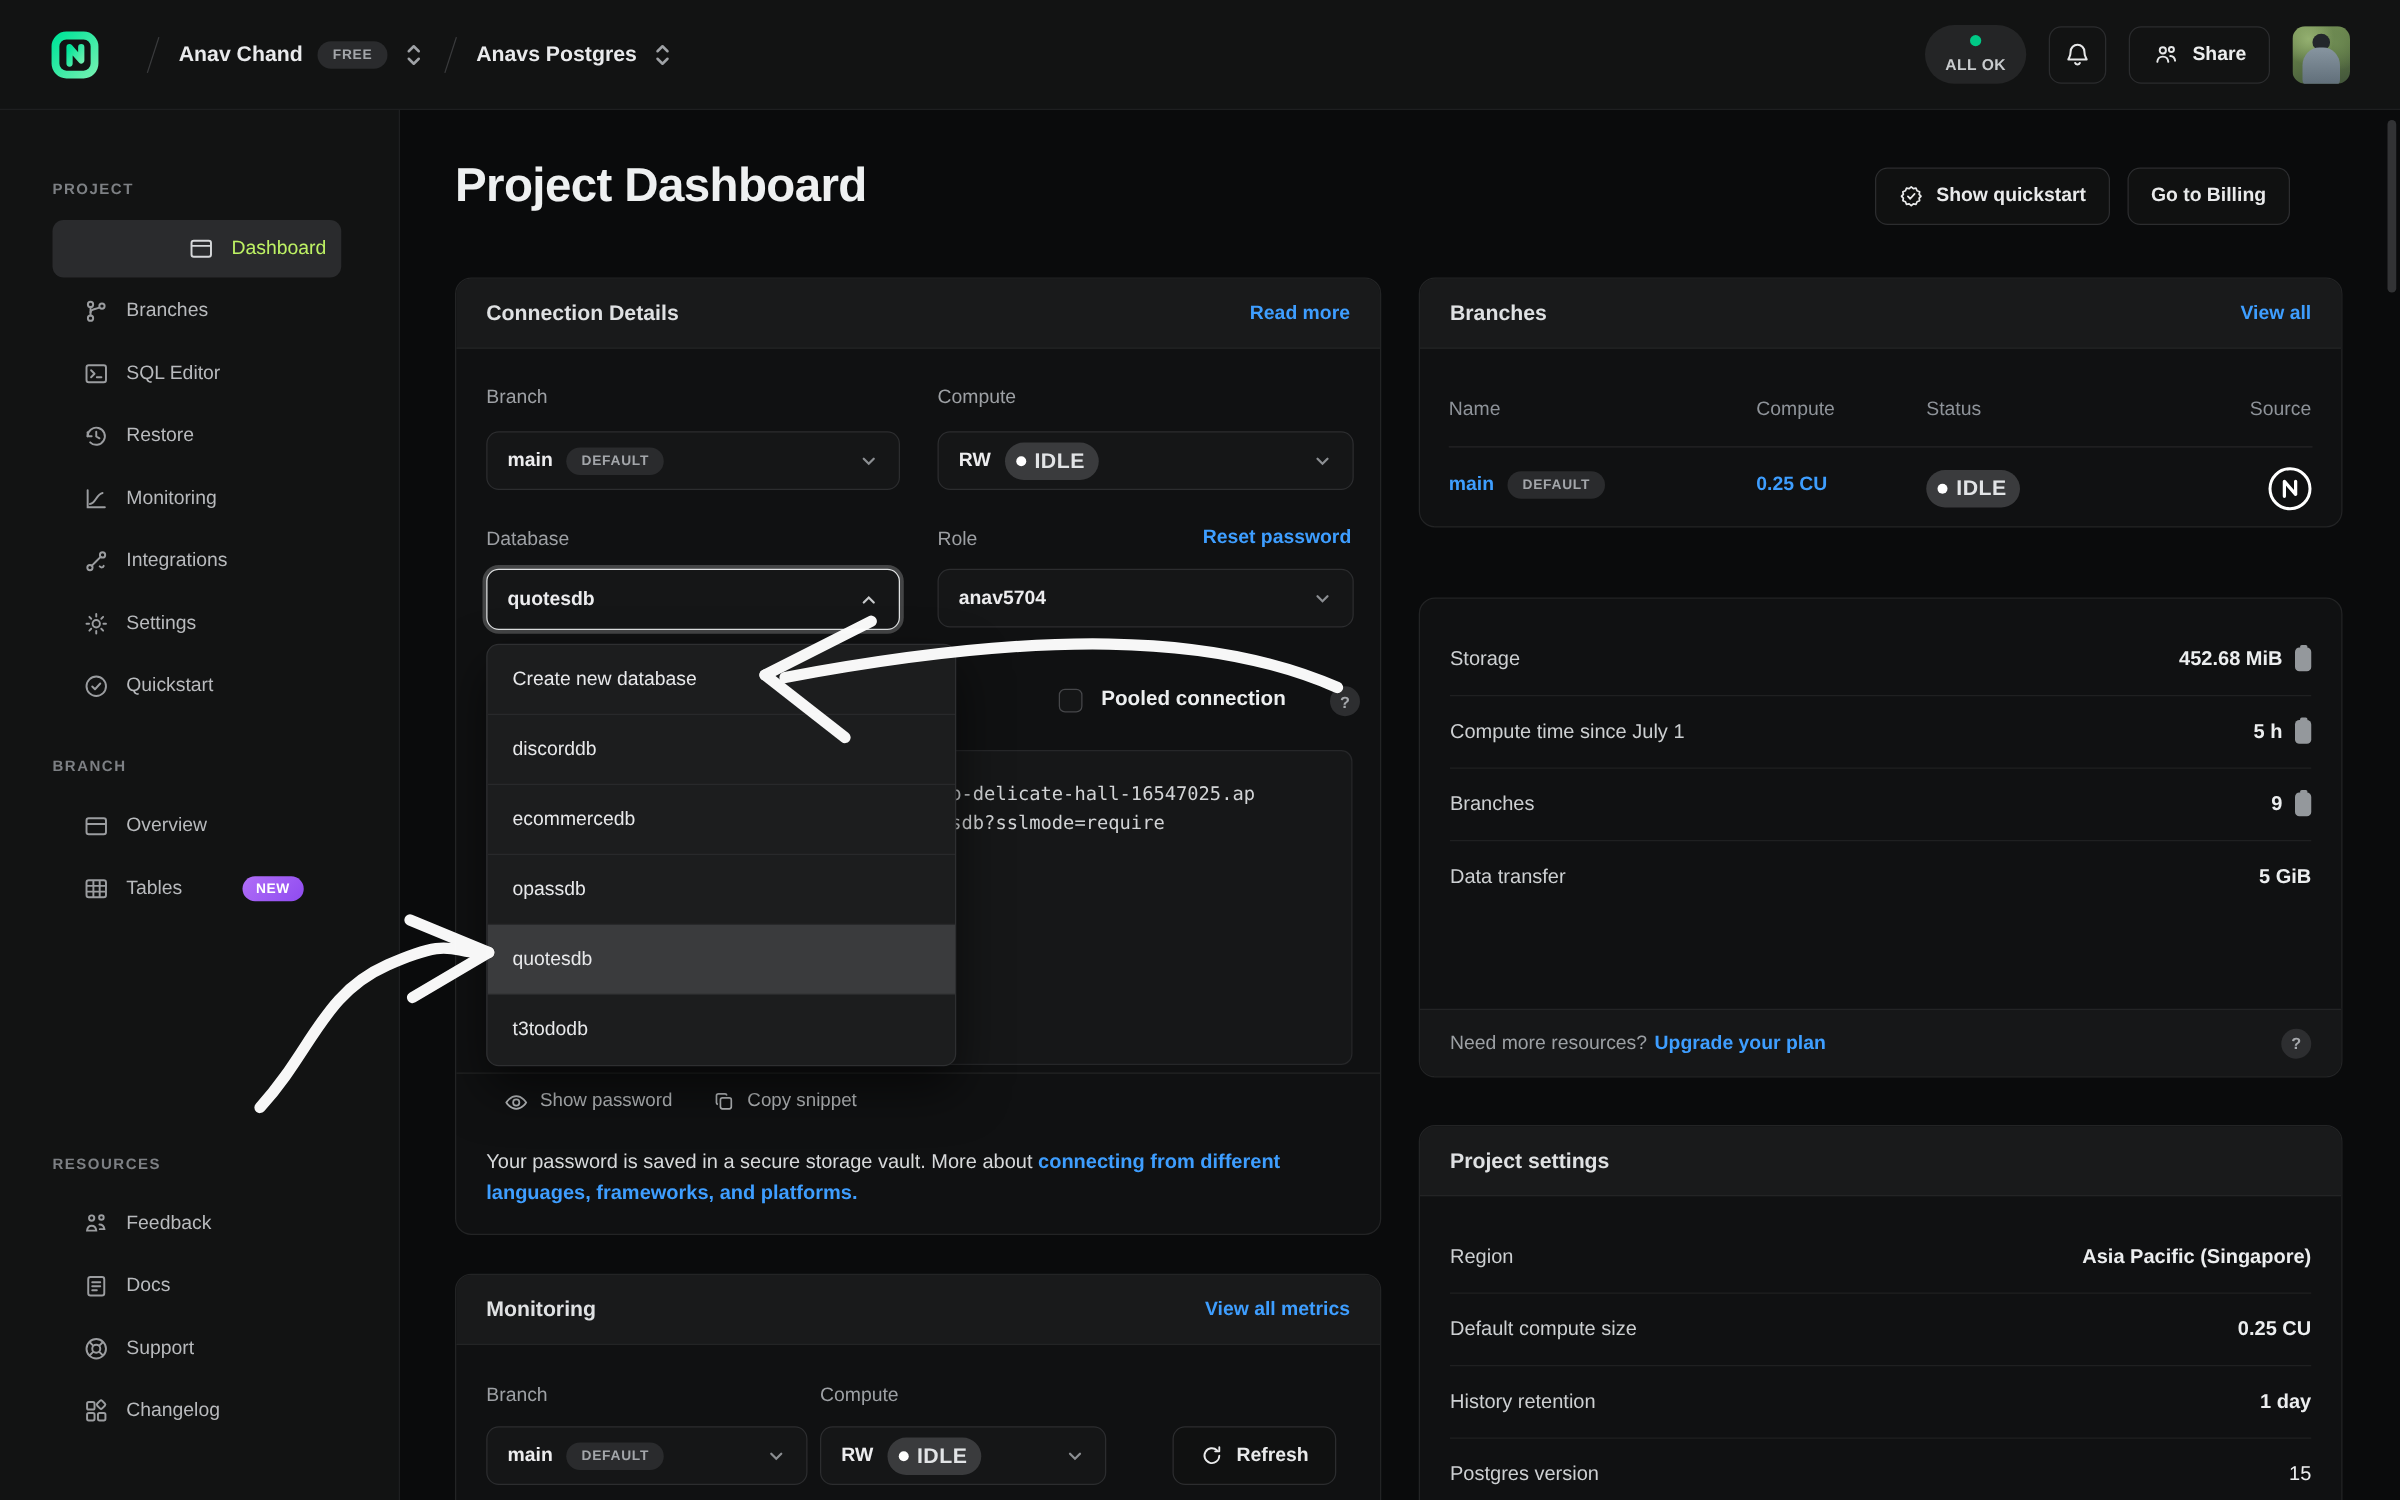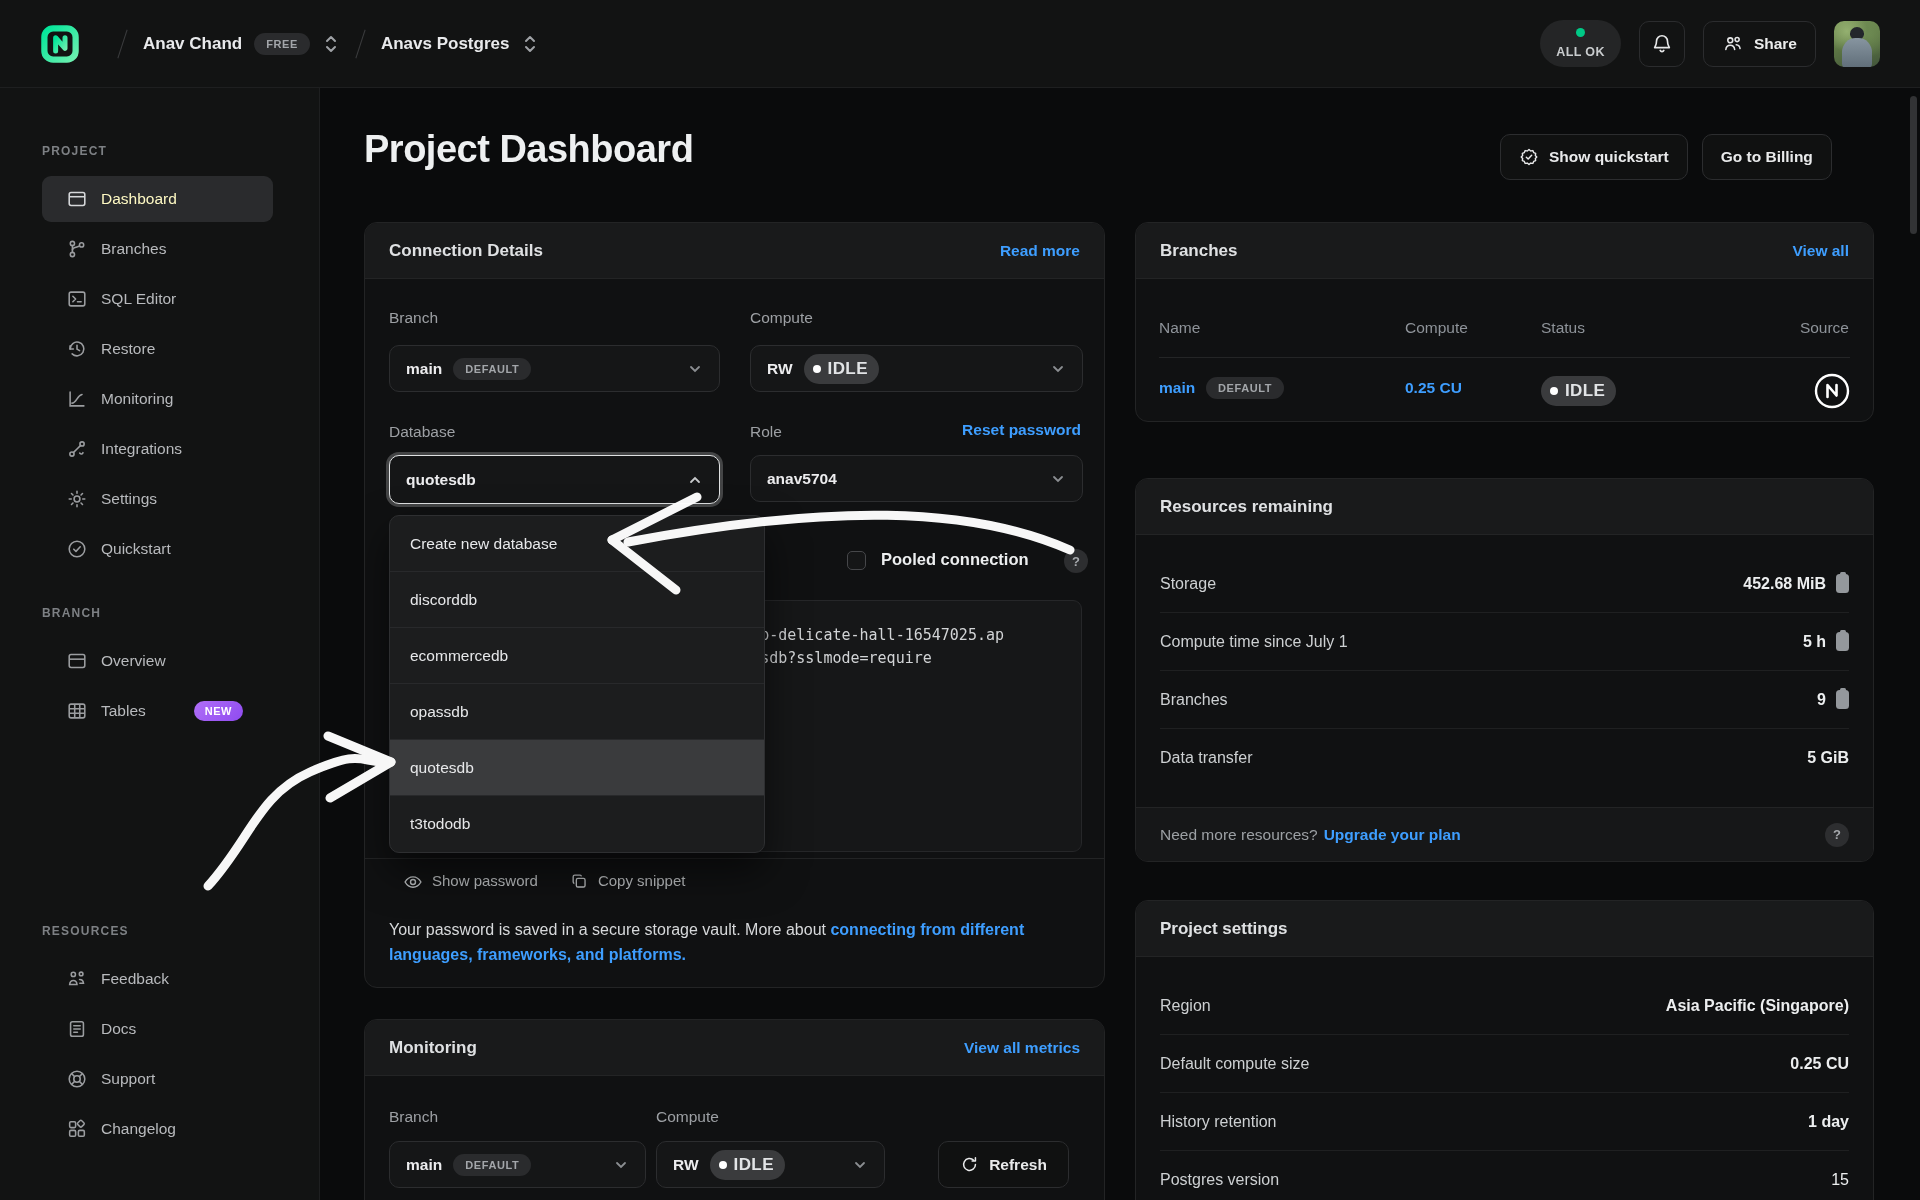--- a/index.html
+++ b/index.html
@@ -35,21 +35,21 @@
     border-radius:45% 45% 20% 20%; background:linear-gradient(180deg,#8795a0,#5d6b76); }
 
   
   .sidebar { position:absolute; left:0; top:88px; width:320px; height:1112px; background:#121313;
     border-right:1px solid #1e1f20; display:flex; flex-direction:column;
     padding:56px 46px 44px 42px; z-index:5; }
   .section-label { font-size:12px; font-weight:700; letter-spacing:1.2px; color:#7d8084; height:20px; margin-bottom:12px; }
   .side-item { display:flex; align-items:center; height:46px; border-radius:9px; padding:0 12px 0 24px;
     margin-bottom:4px; color:#b8babd; font-size:15.5px; font-weight:500; }
   .side-item .s-ic { width:22px; height:22px; margin-right:13px; color:#9b9da0; flex:none; display:flex; align-items:center; }
-  .side-item.active { background:#2a2b2d; color:#fef9c3; }
+  .side-item.active { background:#2a2b2d; color:#bef264;justify-content:flex-end; }
   .side-item.active .s-ic { color:#d6d8da; }
   .sec2 { margin-top:30px; }
   .sec3 { margin-top:auto; }
   .new-badge { margin-left:48px; background:linear-gradient(135deg,#b06ef7,#8f4bf0); color:#fff;
     font-size:11px; font-weight:700; letter-spacing:.5px; padding:4px 11px; border-radius:999px; }
 
   
   .page-title { position:absolute; left:364px; top:128px; font-size:38px; font-weight:700; color:#eef0f1; letter-spacing:-.5px; }
   .hdr-actions { position:absolute; top:134px; left:1500px; display:flex; gap:14px; }
   .ghost-btn { height:46px; border:1px solid #2c2d2f; border-radius:10px; background:#101111;
@@ -483,23 +483,20 @@
       <span style="position:absolute; right:22px; top:9px;">
         <svg class="ic" width="38" height="38" viewBox="0 0 38 38" fill="none">
             <circle cx="19" cy="19" r="16" stroke="#fff" stroke-width="2.4"></circle>
             <path d="M14.5 25V13l9 10.5V13" stroke="#fff" stroke-width="2.6" stroke-linecap="round" stroke-linejoin="round"></path>
           </svg>
         </span>
     </div>
   </div>
 
   <div class="card" style="left:1135px; top:478px; width:739px; height:384px;">
-    <div class="card-h">
-      <span class="card-title">Resources remaining</span>
-    </div>
     <div style="padding-top:20px;">
       <div class="kv-row">
         <span class="kv-label">Storage</span>
         <span class="kv-value">
             <span>452.68 MiB</span>
             <span class="gauge"></span>
           </span>
       </div>
       <div class="row-div"></div>
       <div class="kv-row">

